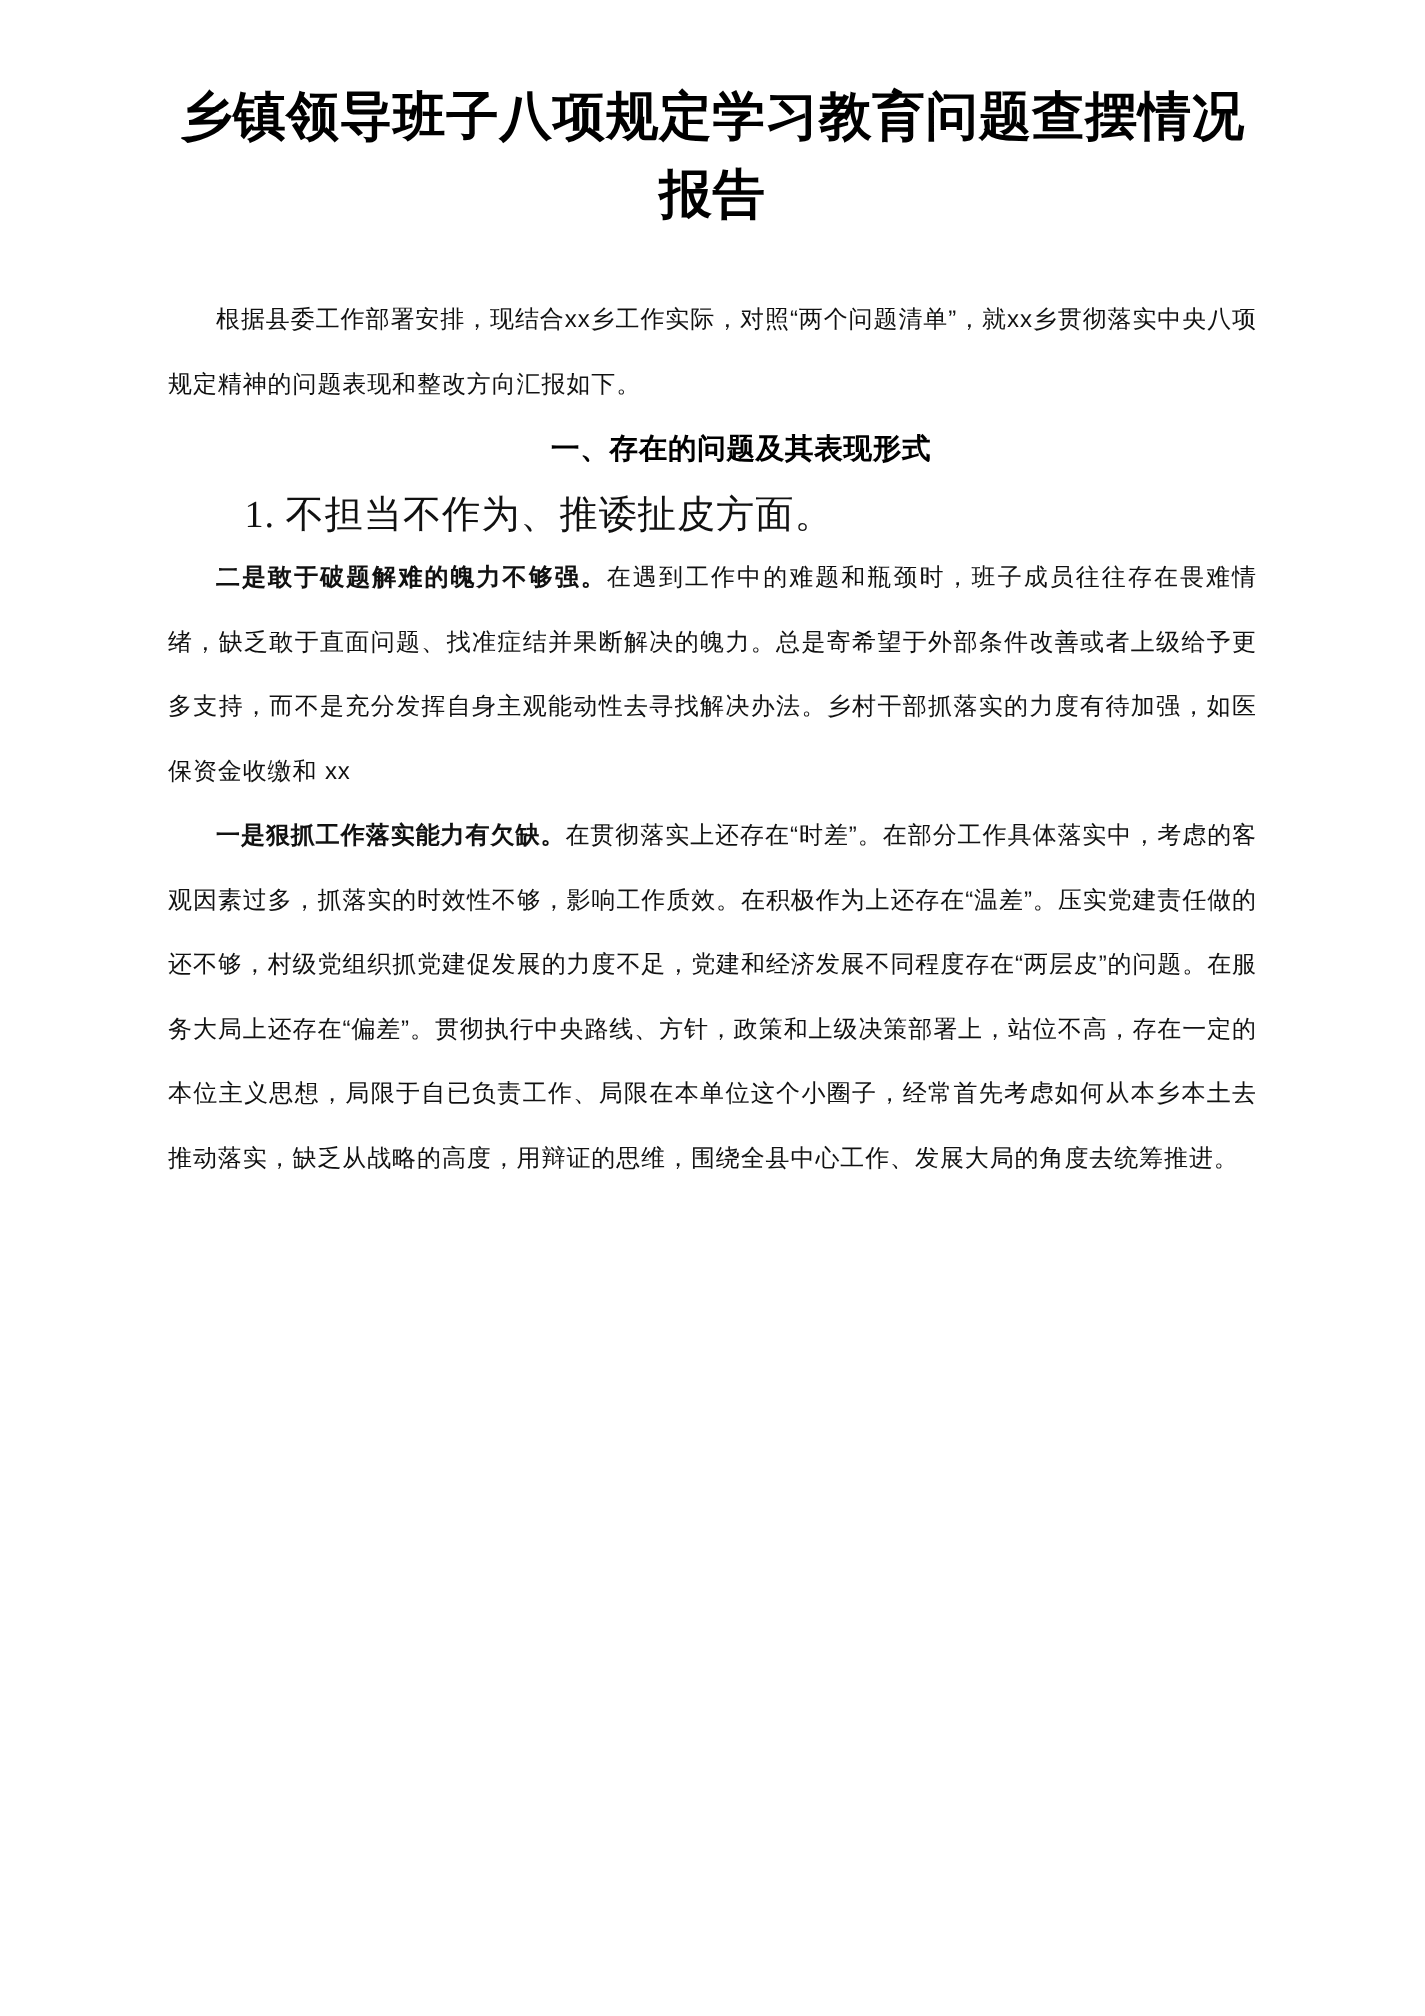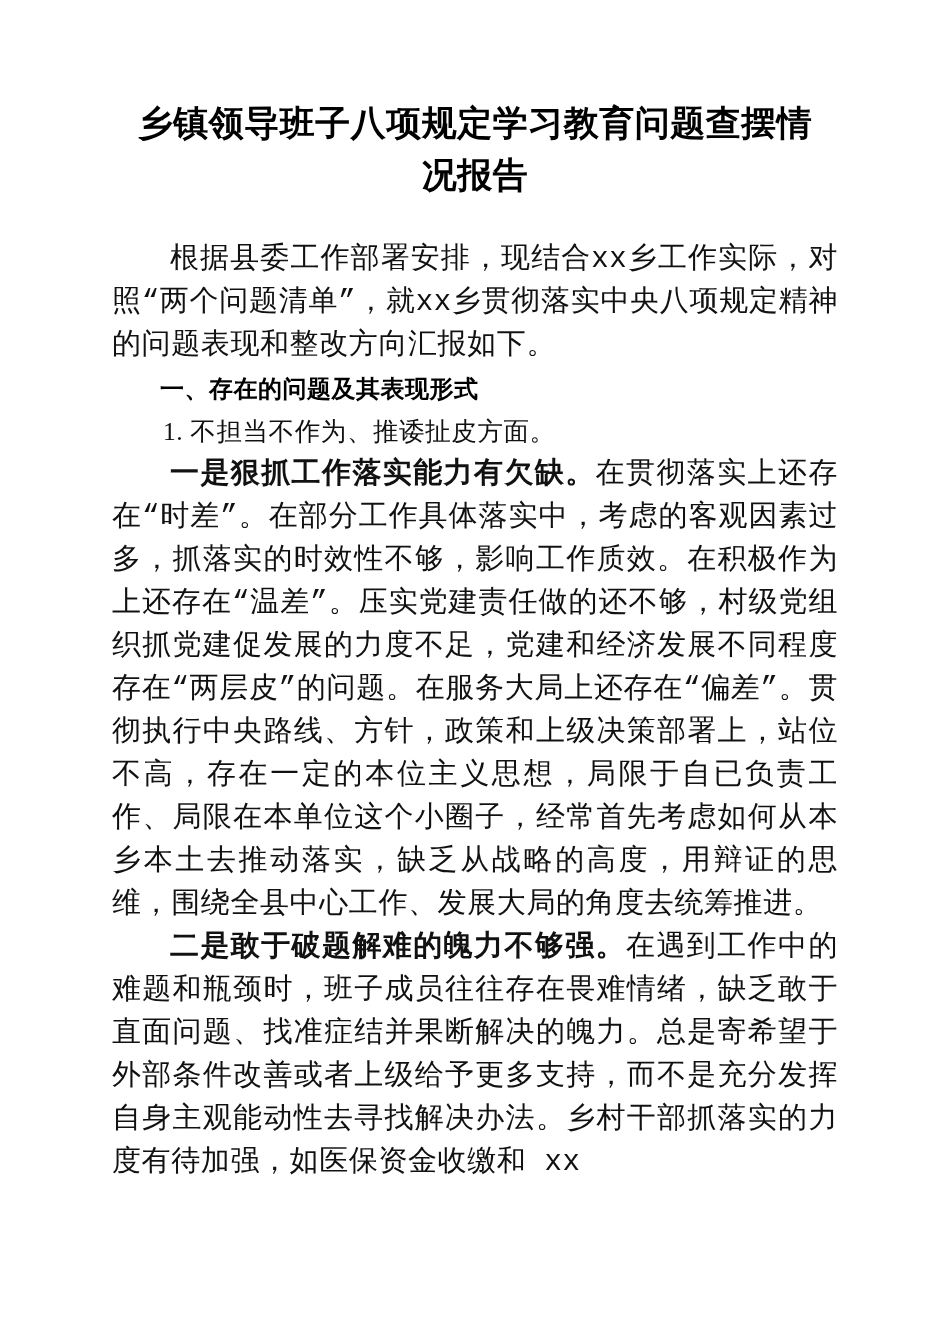--- a/index.html
+++ b/index.html
@@ -26,63 +26,64 @@
 
   .content {
     position: absolute;
     left: 112px;
     top: 0;
     width: 726px;
   }
 
   
   .doc-title {
-    margin: 18px;
-    padding-top: 80px;
+    margin: 0;
+    padding-top: 52px;
     text-align: center;
     font-family: "Liberation Serif", "DejaVu Serif", serif;
     font-weight: 700;
     font-size: 35px;
     line-height: 52px;
     letter-spacing: 0.5px;
     color: #000000;
   }
 
   
   .body-block {
     margin-top: 36px;
   }
 
   p.para {
     margin: 0;
-    font-family: Liberation Mono, monospace;
-    font-size: 29px;
+    font-family: Liberation Sans, sans-serif;
+    font-size: 16px;
     line-height: 43px;
     text-align: justify;
     text-justify: inter-character;
     text-indent: 2em;
     letter-spacing: 0.6px;
     color: #111111;
     word-break: break-all;
   }
 
   p.para .lead {
     font-weight: 700;
   }
 
   
   p.section-heading {
     margin: 0;
     font-family: "Liberation Sans", "DejaVu Sans", sans-serif;
     font-weight: 700;
-    font-size: 24px;
+    font-size: 19px;
     line-height: 43px;
     text-indent: 2em;
     letter-spacing: 0.5px;
     color: #000000;
+    text-align: center;
   }
 
   
   p.numbered {
     margin: 0;
     font-family: Liberation Serif, serif;
     font-size: 25.5px;
     line-height: 43px;
     text-indent: 2em;
     letter-spacing: 0.6px;
@@ -107,22 +108,22 @@
 
       <p class="section-heading">
         <span>一、存在的问题及其表现形式</span>
       </p>
 
       <p class="numbered">
         <span>1. 不担当不作为、推诿扯皮方面。</span>
       </p>
 
       <p class="para">
-        <span class="lead">一是狠抓工作落实能力有欠缺。</span><span>在贯彻落实上还存在“时差”。在部分工作具体落实中，考虑的客观因素过多，抓落实的时效性不够，影响工作质效。在积极作为上还存在“温差”。压实党建责任做的还不够，村级党组织抓党建促发展的力度不足，党建和经济发展不同程度存在“两层皮”的问题。在服务大局上还存在“偏差”。贯彻执行中央路线、方针，政策和上级决策部署上，站位不高，存在一定的本位主义思想，局限于自已负责工作、局限在本单位这个小圈子，经常首先考虑如何从本乡本土去推动落实，缺乏从战略的高度，用辩证的思维，围绕全县中心工作、发展大局的角度去统筹推进。</span>
+        <span class="lead">二是敢于破题解难的魄力不够强。</span><span>在遇到工作中的难题和瓶颈时，班子成员往往存在畏难情绪，缺乏敢于直面问题、找准症结并果断解决的魄力。总是寄希望于外部条件改善或者上级给予更多支持，而不是充分发挥自身主观能动性去寻找解决办法。乡村干部抓落实的力度有待加强，如医保资金收缴和 xx</span>
       </p>
 
       <p class="para">
-        <span class="lead">二是敢于破题解难的魄力不够强。</span><span>在遇到工作中的难题和瓶颈时，班子成员往往存在畏难情绪，缺乏敢于直面问题、找准症结并果断解决的魄力。总是寄希望于外部条件改善或者上级给予更多支持，而不是充分发挥自身主观能动性去寻找解决办法。乡村干部抓落实的力度有待加强，如医保资金收缴和 xx</span>
+        <span class="lead">一是狠抓工作落实能力有欠缺。</span><span>在贯彻落实上还存在“时差”。在部分工作具体落实中，考虑的客观因素过多，抓落实的时效性不够，影响工作质效。在积极作为上还存在“温差”。压实党建责任做的还不够，村级党组织抓党建促发展的力度不足，党建和经济发展不同程度存在“两层皮”的问题。在服务大局上还存在“偏差”。贯彻执行中央路线、方针，政策和上级决策部署上，站位不高，存在一定的本位主义思想，局限于自已负责工作、局限在本单位这个小圈子，经常首先考虑如何从本乡本土去推动落实，缺乏从战略的高度，用辩证的思维，围绕全县中心工作、发展大局的角度去统筹推进。</span>
       </p>
 
     </div>
   </div>
 </div>
 
 </body></html>

